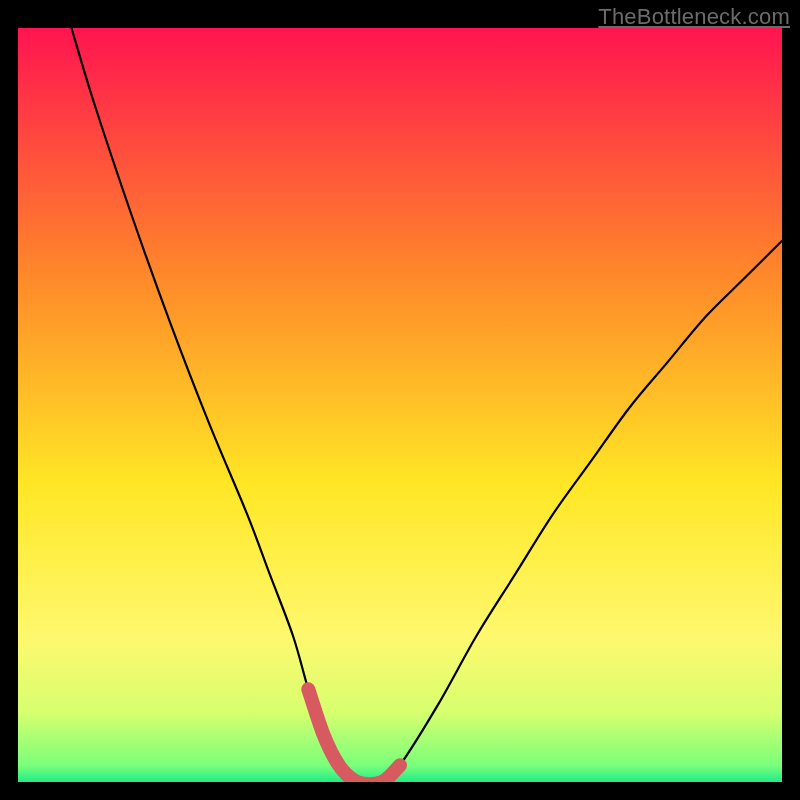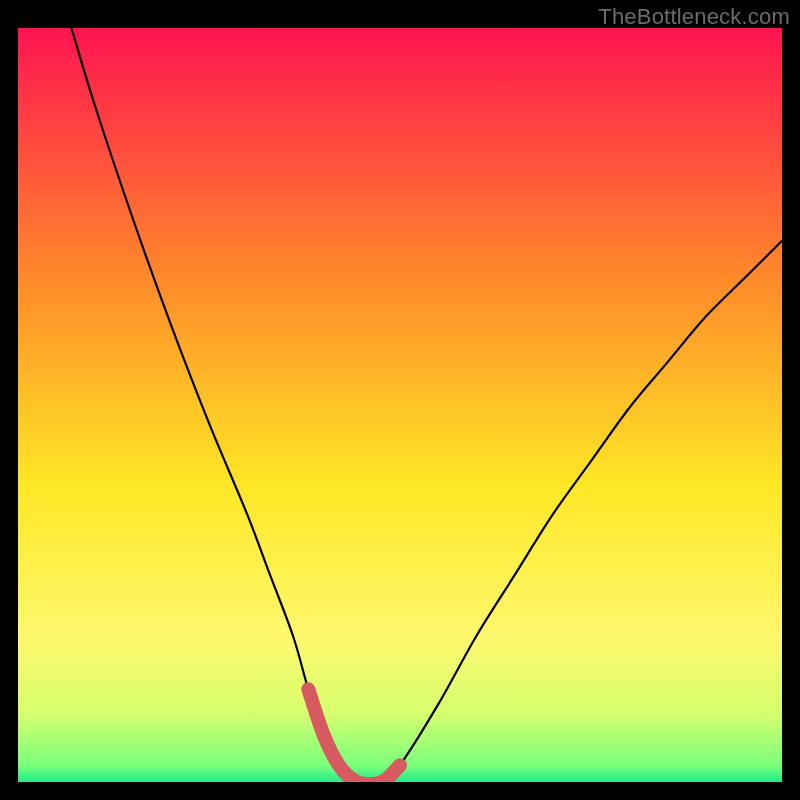--- a/index.html
+++ b/index.html
@@ -20,20 +20,21 @@
   }
   .watermark {
     position: absolute;
     top: 4px;
     right: 10px;
     color: #6b6b6b;
     font-size: 22px;
     font-weight: 500;
     letter-spacing: 0.2px;
     user-select: none;
+    text-decoration: underline;
   }
   svg {
     position: absolute;
     top: 0; left: 0;
   }
 </style>
 </head>
 <body>
 
 <div class="frame">

